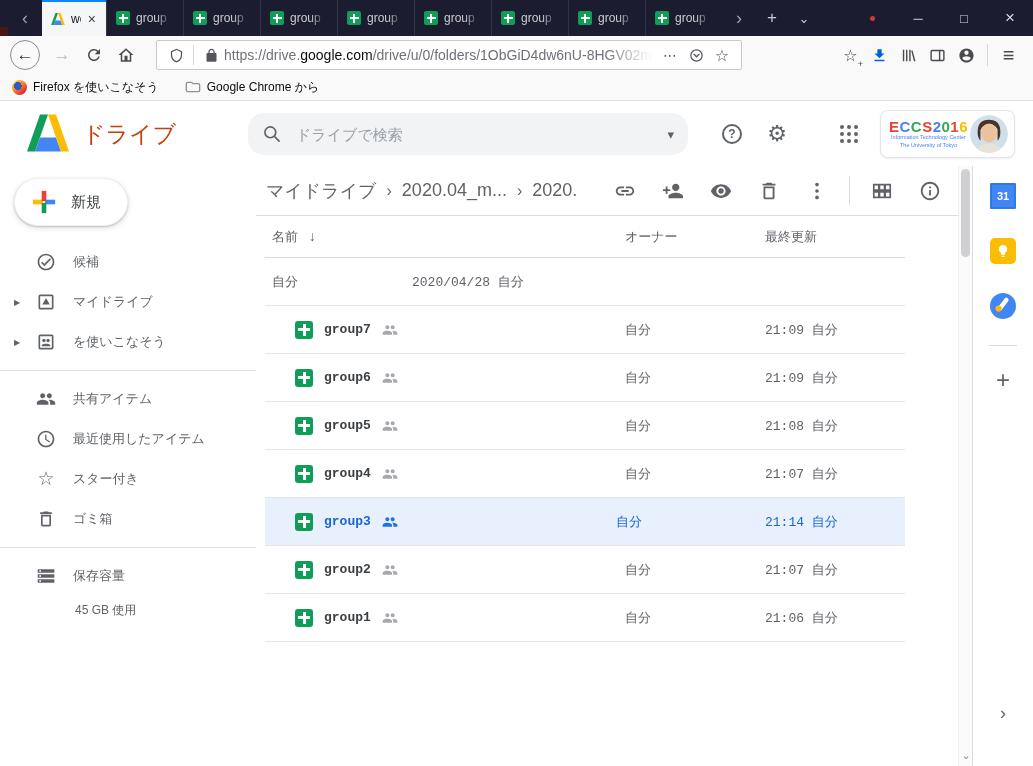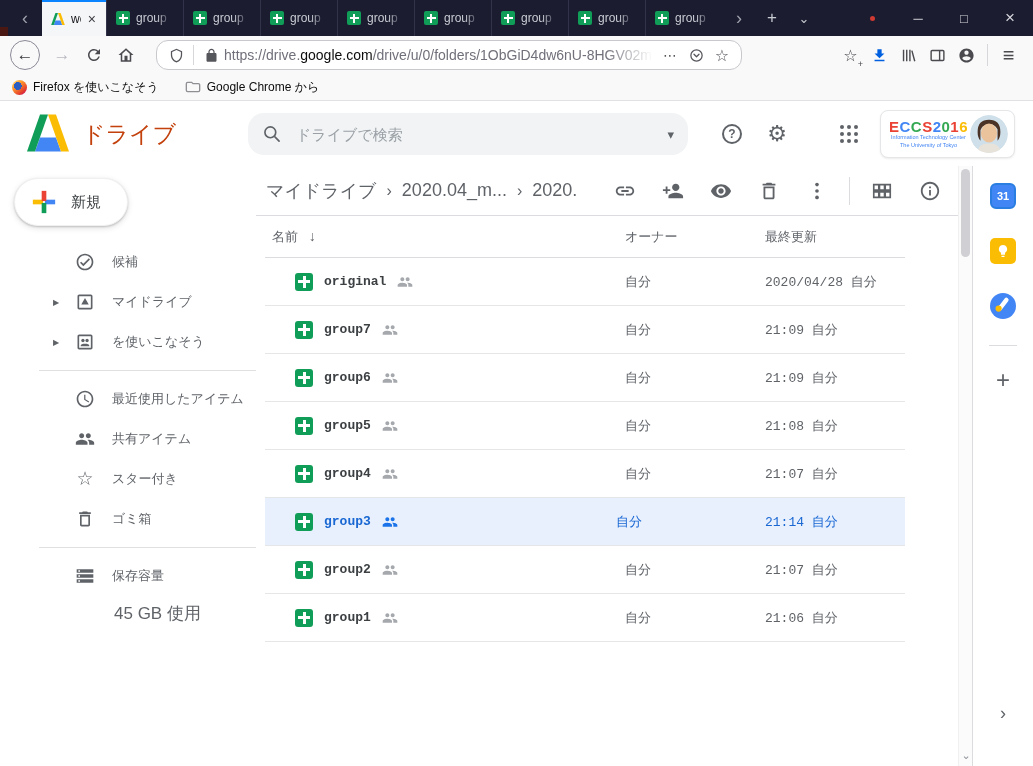--- a/index.html
+++ b/index.html
@@ -24,21 +24,21 @@
   .rec-dot { width:5px; height:5px; border-radius:50%; background:#cf3a32; align-self:center; margin:0 20px 0 28px; }
   .wbtn { width:46px; display:flex; align-items:center; justify-content:center; color:#d4d5db; font-size:13px; }
   .sp { flex:1; }
 
   
   .navbar { height:38px; background:#f9f9fa; display:flex; align-items:center; padding:0 10px; flex:none; color:#4a4a4f; }
   .navbtn { width:32px; height:32px; display:flex; align-items:center; justify-content:center; font-size:17px; color:#3b3b40; }
   .navbtn.circled { width:30px; height:30px; border:1px solid #8a8a96; border-radius:50%; margin-right:6px; background:#f9f9fa; }
   .navbtn.disabled { color:#b8b8c1; }
   .navbtn svg { width:18px; height:18px; fill:#4a4a4f; }
-  .urlbar { width:586px; height:30px; background:#fff; border:1px solid #c8c8cd; border-radius:12px;
+  .urlbar { width:586px; height:30px; background:#fff; border:1px solid #c8c8cd; border-radius:2px;
             display:flex; align-items:center; margin-left:14px; padding:0 6px; }
   .urlbar .uico { width:26px; display:flex; justify-content:center; align-items:center; color:#55555c; }
   .urlbar .uico svg { width:15px; height:15px; fill:#55555c; }
   .udiv { width:1px; height:20px; background:#d7d7db; margin:0 4px; }
   .urltext { flex:1; font-size:14px; color:#70707a; white-space:nowrap; overflow:hidden;
              -webkit-mask-image:linear-gradient(to right,#000 88%,transparent 99%);
              mask-image:linear-gradient(to right,#000 88%,transparent 99%); }
   .urltext .domain { color:#0c0c0d; }
   .fxbtn { width:29px; height:29px; display:flex; align-items:center; justify-content:center; color:#4a4a4f; font-size:15px; }
   .fxbtn svg { width:17px; height:17px; fill:#4a4a4f; }
@@ -82,28 +82,28 @@
   .avatar { width:38px; height:38px; border-radius:50%; overflow:hidden; flex:none; }
 
   
   .dbody { flex:1; display:flex; min-height:0; }
 
   
   .sidebar { width:256px; flex:none; padding-top:12px; }
   .newbtn { margin-left:14px; width:114px; height:48px; background:#fff; border:1px solid #f0f0f0; border-radius:24px;
             box-shadow:0 1px 2px rgba(0,0,0,.18), 0 2px 6px rgba(0,0,0,.12); display:flex; align-items:center; padding:0 16px; }
   .newbtn span { margin-left:14px; font-size:15px; color:#3c4043; }
-  .snav { margin-top:16px;margin-left:39px; }
+  .snav { margin-top:16px; }
   .sitem { height:40px; display:flex; align-items:center; padding-left:14px; font-size:13px; color:#5f6368; }
   .sarrow { width:14px; font-size:8px; color:#5f6368; text-align:left; }
   .sitem svg, .sitem .glyphico { width:20px; height:20px; margin-left:8px; fill:#5f6368; flex:none; }
   .glyphico { font-size:19px; line-height:20px; text-align:center; color:#5f6368; }
   .sitem .slabel { margin-left:17px; }
   .sdiv { border-top:1px solid #e0e0e0; margin:8px 0; }
-  .usage { margin:6px 0 0 75px; font-size:17px; color:#5f6368; }
+  .usage { margin:6px 0 0 75px; font-size:12px; color:#5f6368; }
 
   
   .main { flex:1; display:flex; flex-direction:column; min-width:0; }
   .crumbbar { height:50px; border-bottom:1px solid #dadce0; display:flex; align-items:center; padding:0 16px 0 10px; }
   .crumb { font-size:18px; color:#5f6368; white-space:nowrap; }
   .csep { color:#5f6368; font-size:16px; margin:0 10px; }
   .actions { margin-left:auto; display:flex; align-items:center; gap:24px; }
   .abtn { width:24px; height:24px; display:flex; align-items:center; justify-content:center; }
   .abtn svg { width:22px; height:22px; fill:#5f6368; }
   .adiv { width:1px; height:28px; background:#dadce0; margin:0 -4px; }
@@ -132,21 +132,21 @@
 
   
   .scrollcol { width:14px; flex:none; background:#fbfbfc; border-left:1px solid #f0f0f1; position:relative; }
   .thumb { position:absolute; top:3px; left:2px; width:9px; height:88px; background:#d0d0d4; border-radius:5px; }
   .scroll-arrow { position:absolute; bottom:4px; left:0; width:14px; text-align:center; color:#8f9399; font-size:11px; }
 
   
   .sidepanel { width:61px; flex:none; border-left:1px solid #dadce0; display:flex; flex-direction:column;
                align-items:center; padding-top:17px; }
   .spbtn { width:26px; height:26px; margin-bottom:29px; flex:none; }
-  .calico { width:26px; height:26px; background:#4285f4; border:2px solid #2a7de1; border-radius:6px; color:#fff;
+  .calico { width:26px; height:26px; background:#4285f4; border:2px solid #2a7de1; border-radius:1px; color:#fff;
             font-size:11px; font-weight:bold; display:flex; align-items:center; justify-content:center; }
   .keepico { width:26px; height:26px; background:#fbbc04; border-radius:5px; display:flex; align-items:center; justify-content:center; }
   .spdiv { width:28px; border-top:1px solid #dadce0; margin:-3px 0 21px; }
   .spplus { color:#5f6368; font-size:24px; font-weight:300; line-height:26px; text-align:center; }
   .hidepanel { margin-top:auto; margin-bottom:42px; color:#5f6368; font-size:18px; }
 </style>
 </head>
 <body>
 
 <svg width="0" height="0" style="position:absolute">
@@ -378,30 +378,30 @@
               <circle cx="9.5" cy="10.2" r="2"></circle>
               <circle cx="14.5" cy="10.2" r="2"></circle>
               <path d="M6.8 16.5c0-1.6 2.4-2.4 5.2-2.4s5.2.8 5.2 2.4v.5H6.8z"></path>
             </svg>
           <span class="slabel">を使いこなそう</span>
         </div>
         <div class="sdiv"></div>
         <div class="sitem">
           <span class="sarrow"></span>
           <svg viewBox="0 0 24 24">
+              <use href="#p-people"></use>
+            </svg>
+          <span class="slabel">共有アイテム</span>
+        </div>
+        <div class="sitem">
+          <span class="sarrow"></span>
+          <svg viewBox="0 0 24 24">
               <path d="M11.99 2C6.47 2 2 6.48 2 12s4.47 10 9.99 10C17.52 22 22 17.52 22 12S17.52 2 11.99 2zM12 20c-4.42 0-8-3.58-8-8s3.58-8 8-8 8 3.58 8 8-3.58 8-8 8zm.5-13H11v6l5.25 3.15.75-1.23-4.5-2.67z"></path>
             </svg>
           <span class="slabel">最近使用したアイテム</span>
-        </div>
-        <div class="sitem">
-          <span class="sarrow"></span>
-          <svg viewBox="0 0 24 24">
-              <use href="#p-people"></use>
-            </svg>
-          <span class="slabel">共有アイテム</span>
         </div>
         <div class="sitem">
           <span class="sarrow"></span>
           <span class="glyphico">☆</span>
           <span class="slabel">スター付き</span>
         </div>
         <div class="sitem">
           <span class="sarrow"></span>
           <svg viewBox="0 0 24 24">
               <path d="M6 19c0 1.1.9 2 2 2h8c1.1 0 2-.9 2-2V7H6v12zM8 9h8v10H8V9zm7.5-5l-1-1h-5l-1 1H5v2h14V4h-3.5z"></path>
@@ -474,27 +474,20 @@
         <div class="lheader">
           <div class="c-name">
               <span>名前</span>
               <span class="sorti">↓</span>
             </div>
           <div class="c-owner">オーナー</div>
           <div class="c-mod">最終更新</div>
         </div>
 
         <div class="frow">
-          <div class="c-name">
-              <span class="sheets-icon"></span>
-              <span class="fname">original</span>
-              <svg class="shared-ico" viewBox="0 0 24 24">
-                <use href="#p-people"></use>
-              </svg>
-            </div>
           <div class="c-owner">自分</div>
           <div class="c-mod">2020/04/28 自分</div>
         </div>
         <div class="frow">
           <div class="c-name">
               <span class="sheets-icon"></span>
               <span class="fname">group7</span>
               <svg class="shared-ico" viewBox="0 0 24 24">
                 <use href="#p-people"></use>
               </svg>

